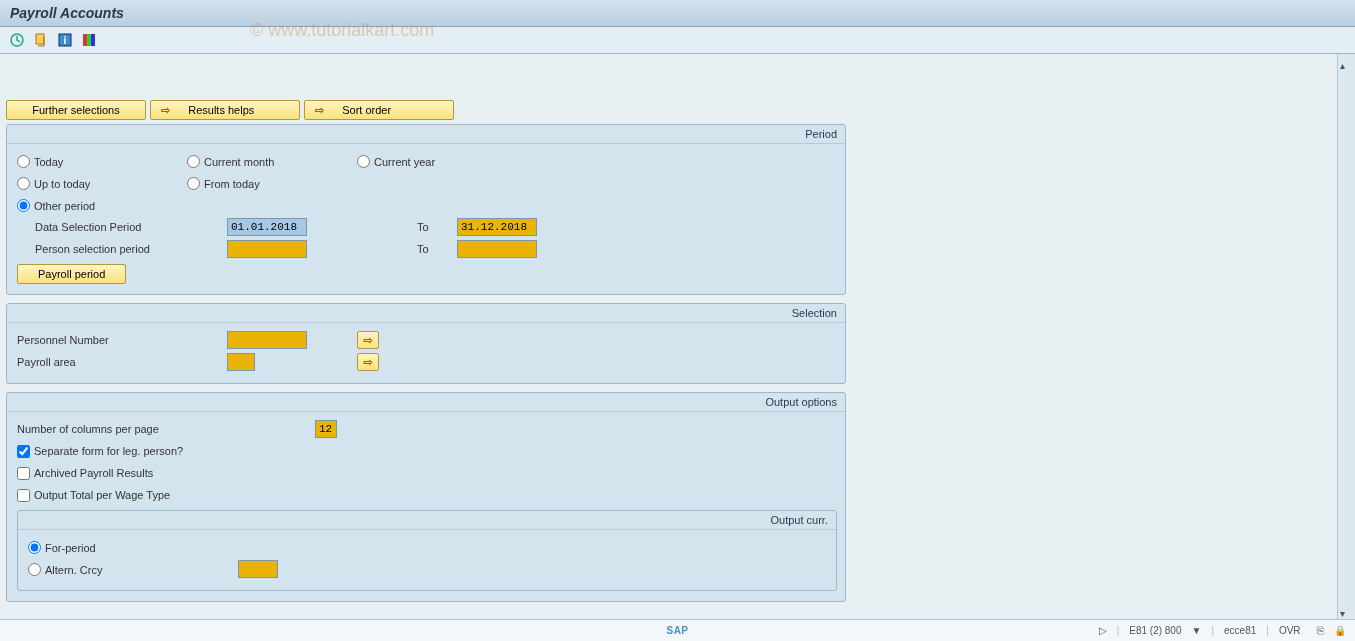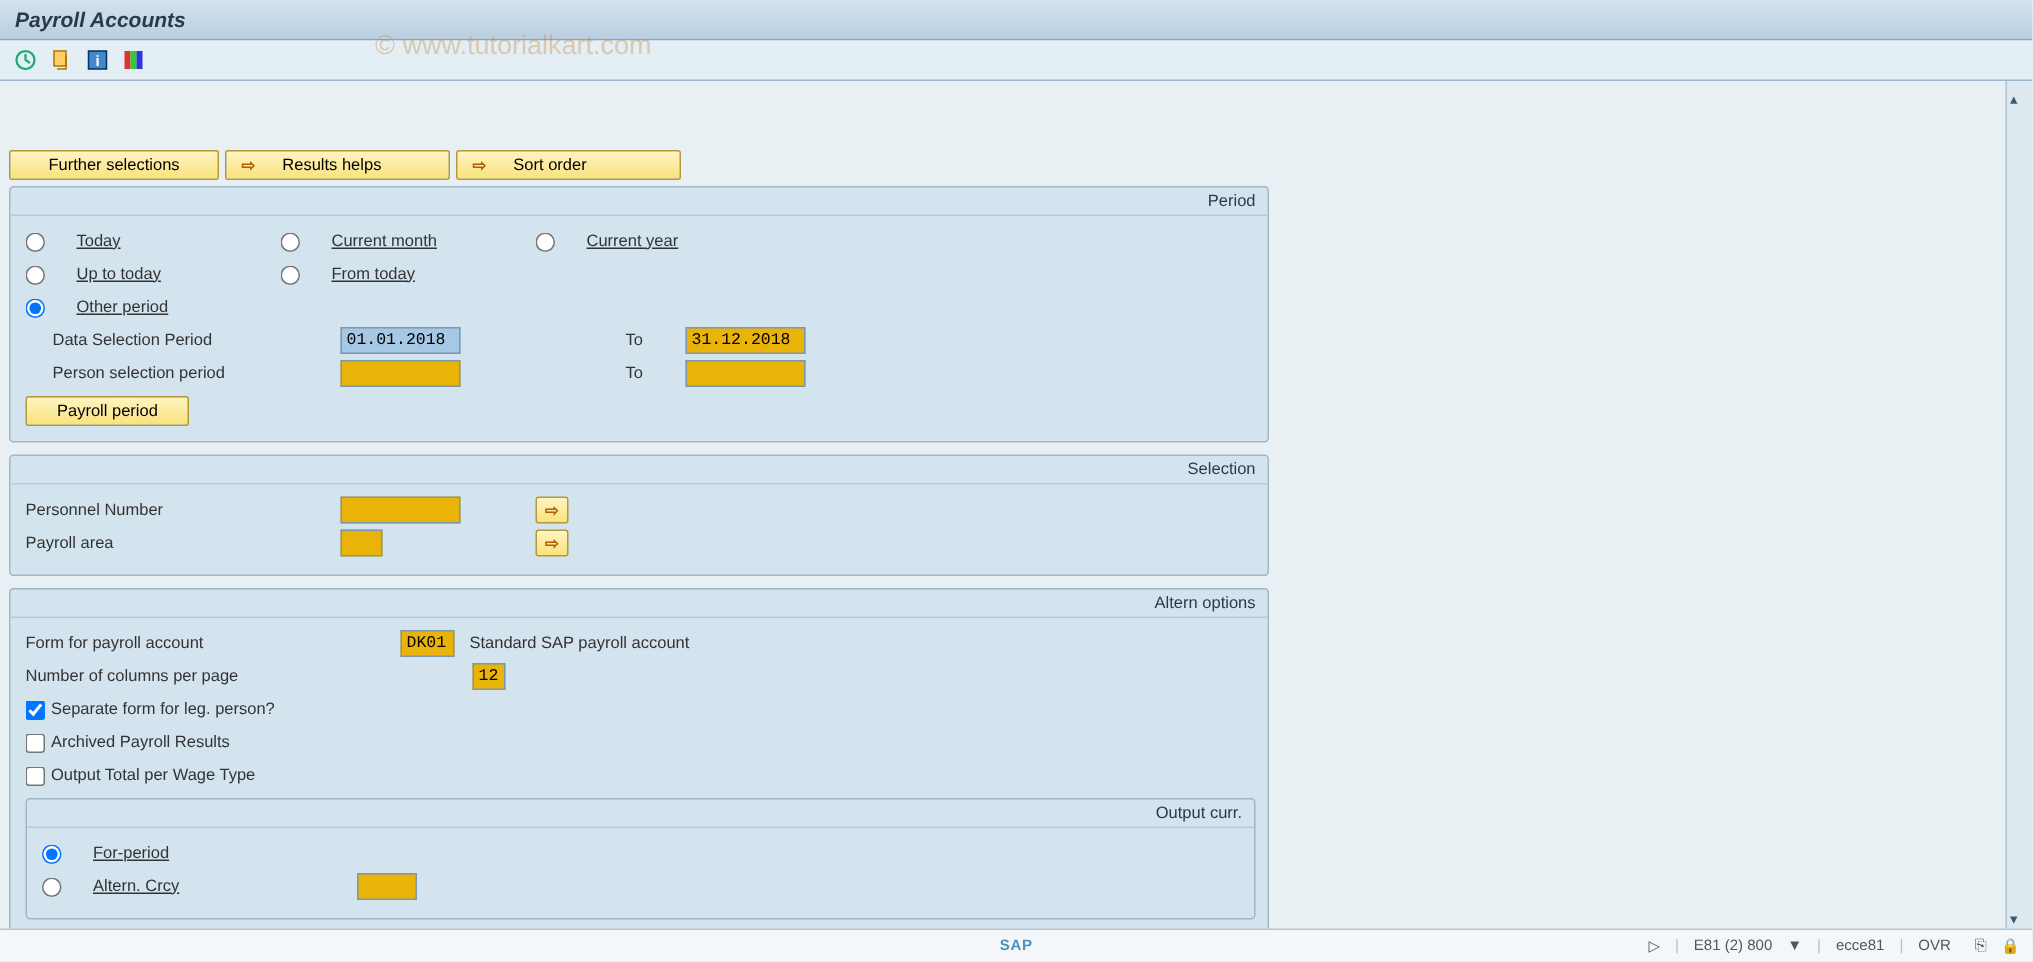--- a/index.html
+++ b/index.html
@@ -112,24 +112,23 @@
   .row {
     display: flex;
     align-items: center;
     min-height: 22px;
   }
   .radio-col1 { width: 170px; }
   .radio-col2 { width: 170px; }
   .radio-col3 { width: 170px; }
   .radio-item {
     display: flex;
-    align-items: flex-start;
-    gap: 21px;
-    cursor: pointer;
-    text-decoration: underline;
+    align-items: flex-end;
+    gap: 4px;
+    cursor: pointer;
   }
   .radio-item input { margin: 0; }
   .field-label {
     width: 210px;
     padding-left: 14px;
   }
   .field-label.indent { padding-left: 18px; }
   .text-input {
     border: 1px solid #7a97ac;
     background: #eab308;
@@ -327,27 +326,22 @@
           <span class="field-label" style="padding-left:0">Payroll area</span>
           <input class="text-input" style="width: 28px;" value="">
           <button class="arrow-btn" style="margin-left:102px">
             <span>⇨</span>
           </button>
         </div>
       </div>
     </div>
 
     <div class="fieldset" style="width:840px">
-      <div class="fieldset-title">Altern options</div>
+      <div class="fieldset-title">Output options</div>
       <div class="fieldset-body">
-        <div class="row">
-          <span class="field-label" style="padding-left:0;width:250px">Form for payroll account</span>
-          <input class="text-input" style="width: 36px;" value="DK01">
-          <span style="margin-left:10px">Standard SAP payroll account</span>
-        </div>
         <div class="row">
           <span class="field-label" style="padding-left:0;width:298px">Number of columns per page</span>
           <input class="text-input" style="width: 22px;" value="12">
         </div>
         <label class="checkbox-row">
           <input type="checkbox" checked="" style="">
           <span>Separate form for leg. person?</span>
         </label>
         <label class="checkbox-row">
           <input type="checkbox" style="">

